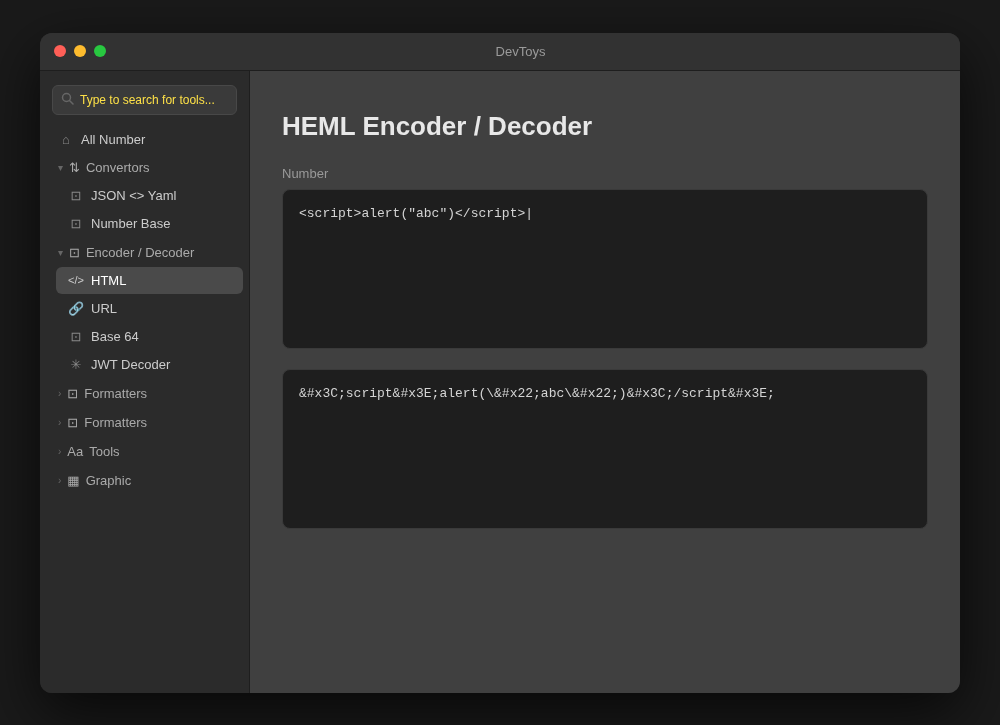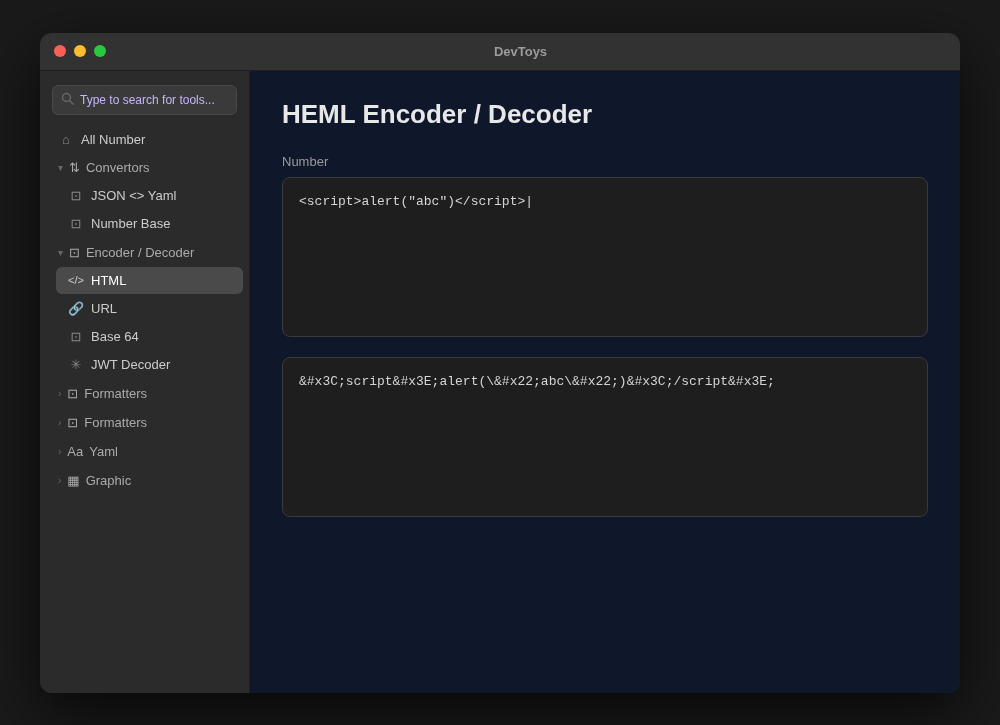--- a/index.html
+++ b/index.html
@@ -50,21 +50,21 @@
       border-radius: 50%;
     }
 
     .traffic-light.close { background: #ff5f57; }
     .traffic-light.minimize { background: #febc2e; }
     .traffic-light.maximize { background: #28c840; }
 
     .titlebar-title {
       color: #9a9a9a;
       font-size: 13px;
-      font-weight: 700;
+      font-weight: 400;
       margin-left: 41px;
     }
 
     .content {
       display: flex;
       flex: 1;
       overflow: hidden;
     }
 
     
@@ -90,21 +90,21 @@
       padding: 5px 8px;
       gap: 6px;
     }
 
     .search-icon-svg {
       color: #666;
       flex-shrink: 0;
     }
 
     .search-placeholder {
-      color: #c4b5fd;
+      color: #fde047;
       font-size: 12px;
     }
 
     .sidebar-item {
       display: flex;
       align-items: center;
       padding: 6px 12px;
       cursor: pointer;
       gap: 7px;
       font-size: 13px;
@@ -150,22 +150,22 @@
       color: #666;
     }
 
     .sub-items {
       padding-left: 10px;
     }
 
     
     .main-content {
       flex: 1;
-      background: #0f172a;
-      padding: 28px 32px;
+      background: #404040;
+      padding: 40px 32px;
       overflow-y: auto;
     }
 
     .page-title {
       font-size: 26px;
       font-weight: 600;
       color: #e8e8e8;
       margin-bottom: 24px;
     }
 
@@ -296,21 +296,21 @@
           <span class="chevron">›</span>
           <span class="item-icon">⊡</span>
           <span>Formatters</span>
         </div>
       </div>
 
       <div class="sidebar-section">
         <div class="section-header">
           <span class="chevron">›</span>
           <span class="item-icon" style="font-size:13px;">Aa</span>
-          <span>Yaml</span>
+          <span>Tools</span>
         </div>
       </div>
 
       <div class="sidebar-section">
         <div class="section-header">
           <span class="chevron">›</span>
           <span class="item-icon">▦</span>
           <span>Graphic</span>
         </div>
       </div>

